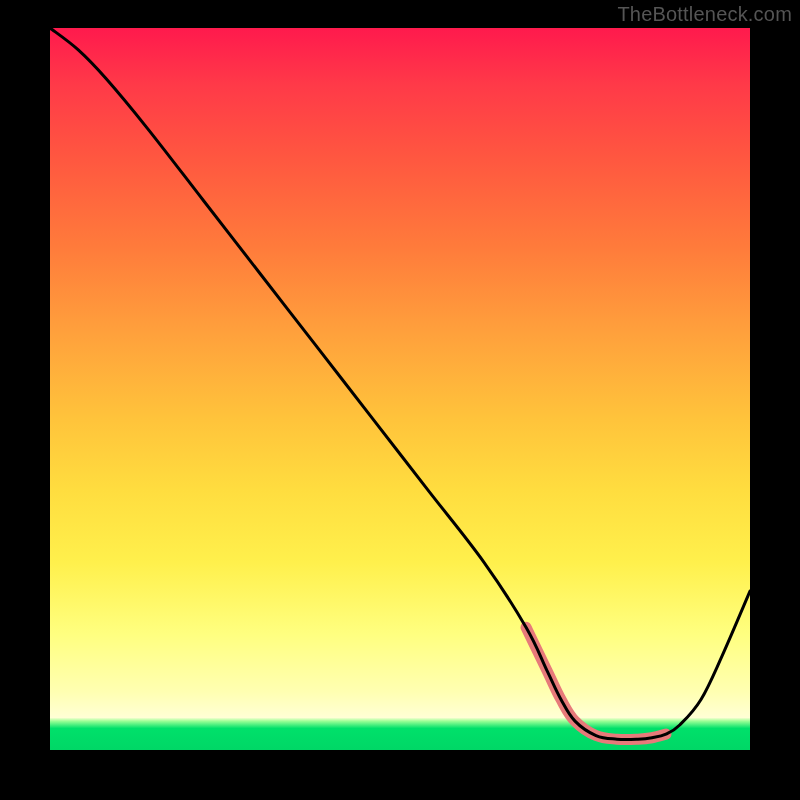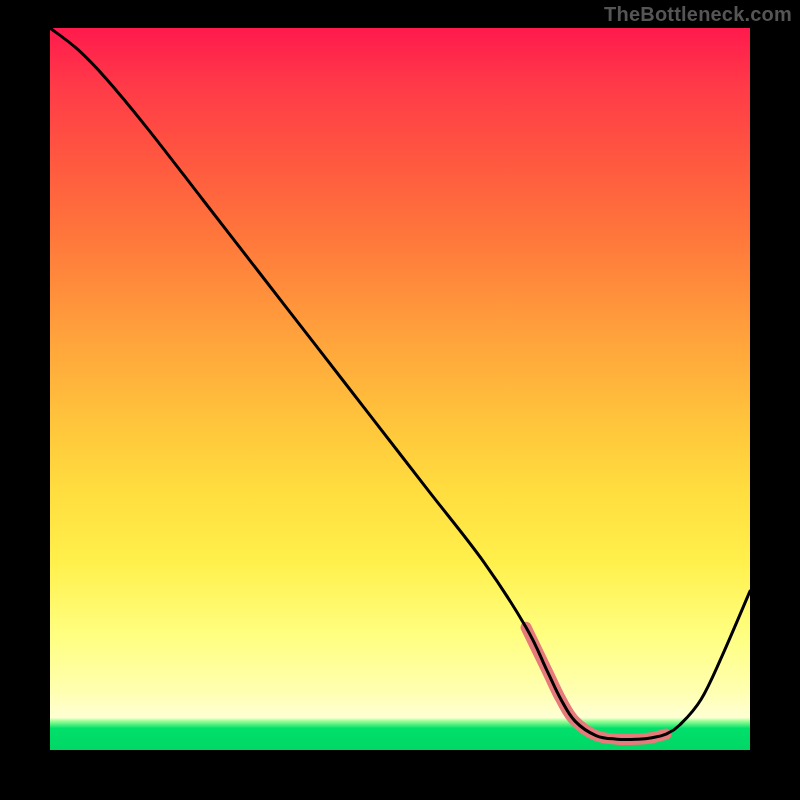--- a/index.html
+++ b/index.html
@@ -17,21 +17,21 @@
     height: 800px;
     background: #000;
   }
   .watermark {
     position: absolute;
     top: 0;
     right: 8px;
     height: 36px;
     line-height: 28px;
     font-size: 20px;
-    font-weight: bold;
+    font-weight: normal;
     color: #555;
     letter-spacing: 0.2px;
   }
   .plot-wrap {
     position: absolute;
     left: 50px;
     top: 28px;
     width: 700px;
     height: 722px;
   }

